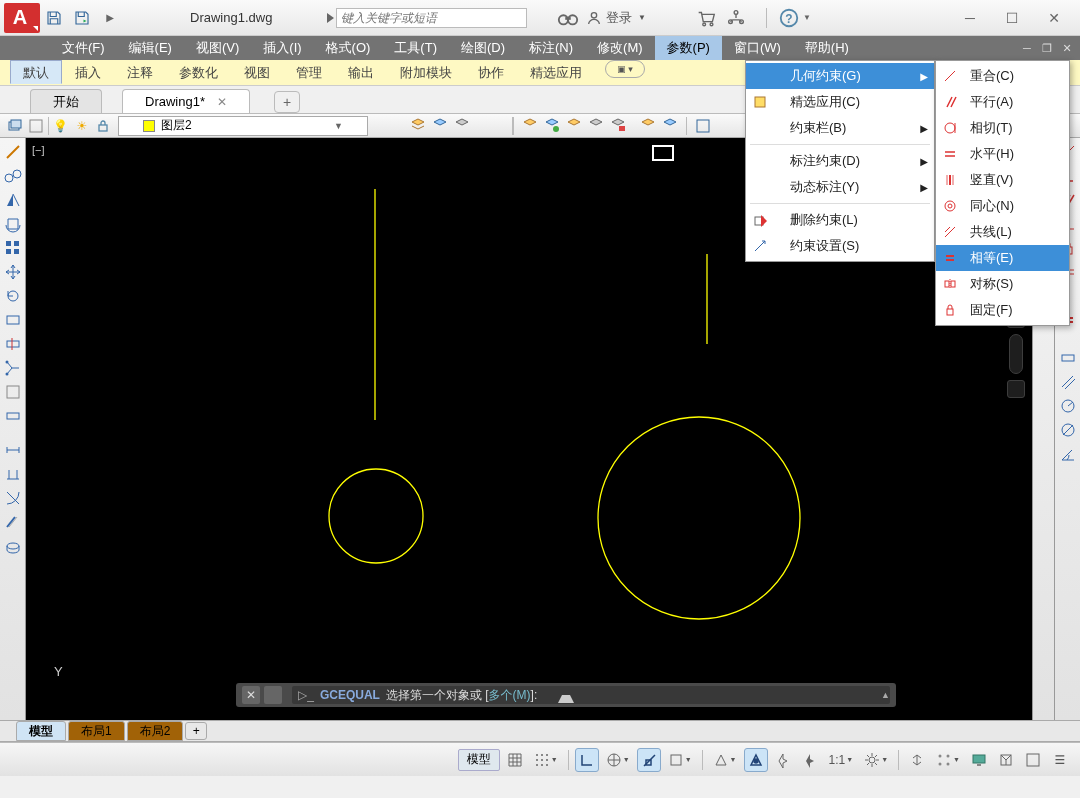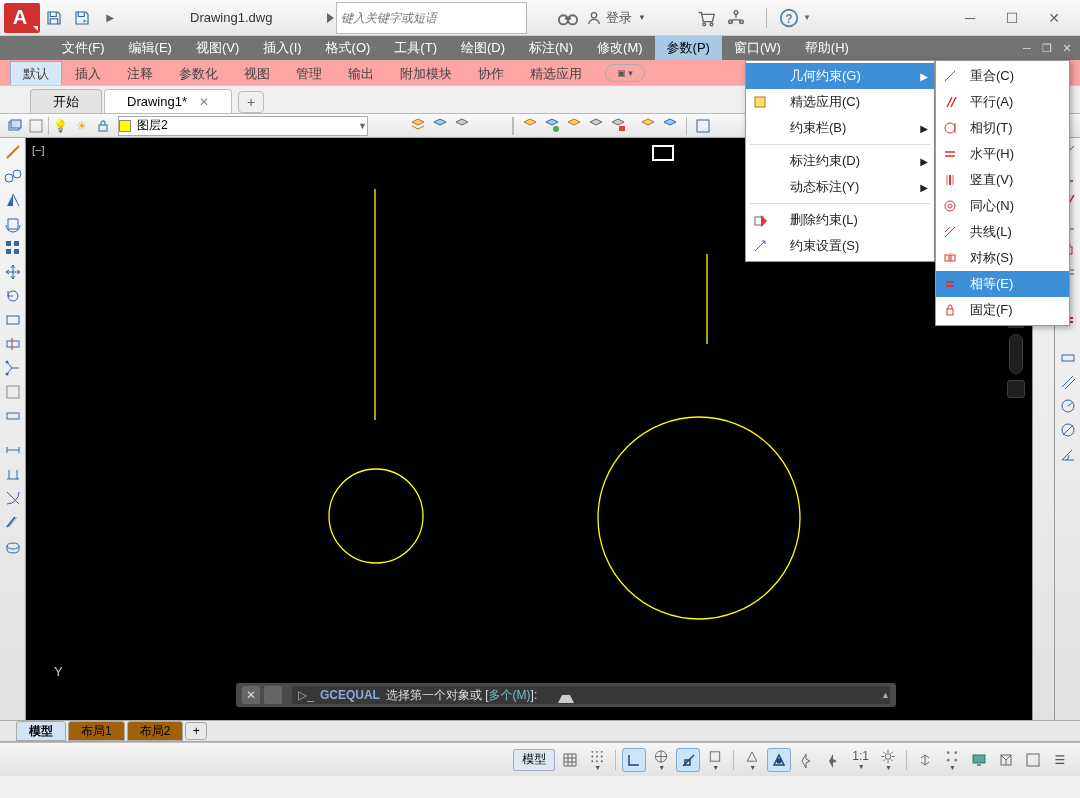--- a/index.html
+++ b/index.html
@@ -7,54 +7,54 @@
 
 
 .titlebar { height:36px; background:linear-gradient(#fafafa,#e8e8e8); border-bottom:1px solid #ccc; display:flex; align-items:center; padding:0 4px; position:relative; }
 .app-logo { width:36px; height:30px; background:#d32f2f; color:#fff; font-weight:bold; font-size:20px; display:flex; align-items:center; justify-content:center; border-radius:2px; position:relative; padding-right:4px;}
 .app-logo::after { content:""; position:absolute; right:2px; bottom:2px; width:0; height:0; border-left:5px solid transparent; border-top:5px solid #fff; }
 .qat-btn { width:24px; height:24px; margin:0 2px; display:flex; align-items:center; justify-content:center; color:#555; cursor:pointer; }
 .qat-btn svg { width:18px; height:18px; }
 .title-text { position:absolute; left:190px; font-size:13px; color:#333; }
 .search-box { position:absolute; left:327px; width:200px; height:22px; display:flex; align-items:center; }
 .search-box .tri { width:0; height:0; border-top:5px solid transparent; border-bottom:5px solid transparent; border-left:7px solid #666; margin-right:2px;}
-.search-box input { flex:1; height:32px; border:1px solid #bbb; background:#fff; font-style:italic; color:#999; padding:0 4px; font-size:12px; }
+.search-box input { flex:1; height:20px; border:1px solid #bbb; background:#fff; font-style:italic; color:#999; padding:0 4px; font-size:12px; }
 .tb-icon { width:22px; height:22px; margin:0 3px; display:flex; align-items:center; justify-content:center; color:#555; }
 .tb-right { position:absolute; right:6px; display:flex; align-items:center; gap:2px; }
 .win-btn { width:40px; height:28px; display:flex; align-items:center; justify-content:center; color:#666; font-size:14px;}
 .sign-in { position:absolute; left:586px; display:flex; align-items:center; gap:4px; color:#555; font-size:13px;}
 .sign-in .dd { font-size:8px; margin-left:2px;}
 .ico-group { position:absolute; left:554px; display:flex; align-items:center; }
 .ico-group2 { position:absolute; left:672px; display:flex; align-items:center; gap:2px;}
 
 
 .menubar { height:24px; background:#737373; display:flex; align-items:center; padding:0 50px 0 50px; position:relative; }
 .menubar-item { color:#fff; padding:0 12px; height:24px; line-height:24px; font-size:13px; cursor:pointer; }
 .menubar-item.active { background:#a8c8e8; color:#000; }
 .mdi-btns { position:absolute; right:4px; display:flex; gap:2px;}
 .mdi-btns span { width:18px; height:16px; color:#ddd; font-size:11px; display:flex; align-items:center; justify-content:center;}
 
 
-.ribbon-tabs { height:26px; background:#fca5a5; border-bottom:1px solid #ccc; display:flex; align-items:center; padding-left:10px; }
+.ribbon-tabs { height:26px; background:#fef9c3; border-bottom:1px solid #ccc; display:flex; padding-left:10px; }
 .rib-tab { padding:0 12px; height:24px; line-height:24px; font-size:13px; color:#444; border:1px solid transparent; cursor:pointer; }
 .rib-tab.active { background:#d6e8f7; border:1px solid #9ac; border-bottom-color:#d6e8f7; }
 .rib-expand { margin-left:10px; width:40px; height:18px; border:1px solid #aaa; border-radius:10px; display:flex; align-items:center; justify-content:center; font-size:9px; color:#555;}
 
 
 .file-tabs { height:28px; background:#f0f0f0; display:flex; align-items:flex-end; padding-left:30px; border-bottom:1px solid #bbb; }
-.file-tab { height:24px; padding:0 22px; border:1px solid #bbb; border-bottom:none; background:#e4e4e4; margin-right:2px; display:flex; align-items:center; font-size:13px; border-radius:4px 4px 0 0; position:relative; cursor:pointer;}
+.file-tab { height:24px; padding:0 22px; border:1px solid #bbb; border-bottom:none; background:#e4e4e4; margin-right:20px; display:flex; align-items:center; font-size:13px; border-radius:4px 4px 0 0; position:relative; cursor:pointer;}
 .file-tab.active { background:#fff; }
 .file-tab .x { margin-left:12px; color:#888; font-size:12px;}
 .file-tab-add { width:26px; height:22px; border:1px solid #bbb; border-radius:4px; display:flex; align-items:center; justify-content:center; margin-left:4px; color:#666; font-size:14px; cursor:pointer;}
 
 
 .layer-bar { height:24px; background:linear-gradient(#fafafa,#e6e6e6); border-bottom:1px solid #aaa; display:flex; align-items:center; padding:0 6px; font-size:12px; position:relative;}
 .lb-iconset { display:flex; align-items:center; gap:3px; }
 .lb-iconset span { width:18px; height:18px; display:flex; align-items:center; justify-content:center; }
-.layer-dd { margin-left:6px; display:flex; align-items:center; padding:0 0; height:20px; border:1px solid #aaa; background:#fff; width:250px;}
+.layer-dd { margin-left:6px; display:flex; align-items:center; padding:0 24px; height:20px; border:1px solid #aaa; background:#fff; width:250px;}
 .layer-dd .sw { width:12px; height:12px; background:#ff0; border:1px solid #888; margin-right:6px;}
 .lb-right { position:absolute; left:408px; display:flex; align-items:center; gap:2px;}
 .lb-right span, .lb-right2 span { width:20px; height:18px; display:flex; align-items:center; justify-content:center;}
 .lb-right2 { position:absolute; left:512px; display:flex; align-items:center; gap:2px; padding-left:6px; border-left:2px solid #bbb;}
 
 
 .workspace { position:relative; height:582px; display:flex; background:#333;}
 .left-tool { width:26px; background:linear-gradient(#f5f5f5,#e2e2e2); border-right:1px solid #999; display:flex; flex-direction:column; align-items:center; padding-top:4px; gap:4px;}
 .left-tool .t { width:20px; height:20px; display:flex; align-items:center; justify-content:center; color:#247; cursor:pointer;}
 .canvas { flex:1; background:#000; position:relative; overflow:hidden;}
@@ -93,21 +93,21 @@
 
 
 .model-tabs { height:22px; background:#e8e8e8; border-top:1px solid #aaa; border-bottom:1px solid #aaa; display:flex; align-items:center; padding-left:16px; position:relative;}
 .mt { height:20px; padding:0 12px; border:1px solid #aaa; background:#a16207; margin-right:2px; font-size:12px; display:flex; align-items:center; border-radius:3px 3px 0 0; cursor:pointer;}
 .mt.active { background:#d0e4f5; font-weight:bold;}
 .mt-add { width:22px; height:18px; border:1px solid #aaa; border-radius:3px; display:flex; align-items:center; justify-content:center; cursor:pointer;}
 .model-tabs::after { content:""; position:absolute; right:0; width:18px; height:100%; background:#e8e8e8;}
 
 
 .statusbar { height:34px; background:linear-gradient(#f6f6f6,#e2e2e2); border-top:1px solid #bbb; display:flex; align-items:center; justify-content:flex-end; padding:0 8px; gap:3px;}
-.sb-item { height:24px; min-width:24px; padding:0 3px; display:flex; align-items:center; justify-content:center; border:1px solid transparent; border-radius:3px; color:#555; font-size:12px; cursor:pointer;flex-direction:column;}
+.sb-item { height:24px; min-width:24px; padding:0 3px; display:flex; align-items:center; justify-content:center; border:1px solid transparent; border-radius:3px; color:#555; font-size:12px; cursor:pointer;}
 .sb-item.on { background:#cce4f7; border-color:#8ac;}
 .sb-item svg { width:16px; height:16px;}
 .sb-item .dd { font-size:7px; margin-left:1px;}
 .sb-sep { width:1px; height:20px; background:#bbb; margin:0 3px;}
 .sb-model { background:#dfe8ee; border:1px solid #aac; padding:0 8px; height:22px; display:flex; align-items:center; border-radius:2px;}
 
 
 .i-save { fill:none; stroke:#369; stroke-width:1.5;}
 </style>
 </head>
@@ -658,37 +658,37 @@
       <span>同心(N)</span>
     </div>
     <div class="dd-item">
       <span class="ico">
         <svg width="14" height="14">
           <path d="M2 12L12 2M2 7l5-5" stroke="#d33"></path>
         </svg>
       </span>
       <span>共线(L)</span>
     </div>
+    <div class="dd-item hl">
+      <span class="ico">
+        <svg width="14" height="14">
+          <path d="M3 5h8M3 9h8" stroke="#d33" stroke-width="2"></path>
+        </svg>
+      </span>
+      <span>相等(E)</span>
+    </div>
     <div class="dd-item">
       <span class="ico">
         <svg width="14" height="14">
           <rect x="2" y="4" width="4" height="6" fill="none" stroke="#d33"></rect>
           <rect x="8" y="4" width="4" height="6" fill="none" stroke="#d33"></rect>
           <line x1="7" y1="2" x2="7" y2="12" stroke="#d33" stroke-dasharray="1 1"></line>
         </svg>
       </span>
       <span>对称(S)</span>
-    </div>
-    <div class="dd-item hl">
-      <span class="ico">
-        <svg width="14" height="14">
-          <path d="M3 5h8M3 9h8" stroke="#d33" stroke-width="2"></path>
-        </svg>
-      </span>
-      <span>相等(E)</span>
     </div>
     <div class="dd-item">
       <span class="ico">
         <svg width="14" height="14">
           <rect x="4" y="6" width="6" height="6" fill="none" stroke="#d33"></rect>
           <path d="M5 6V4a2 2 0 014 0v2" stroke="#d33" fill="none"></path>
         </svg>
       </span>
       <span>固定(F)</span>
     </div>

